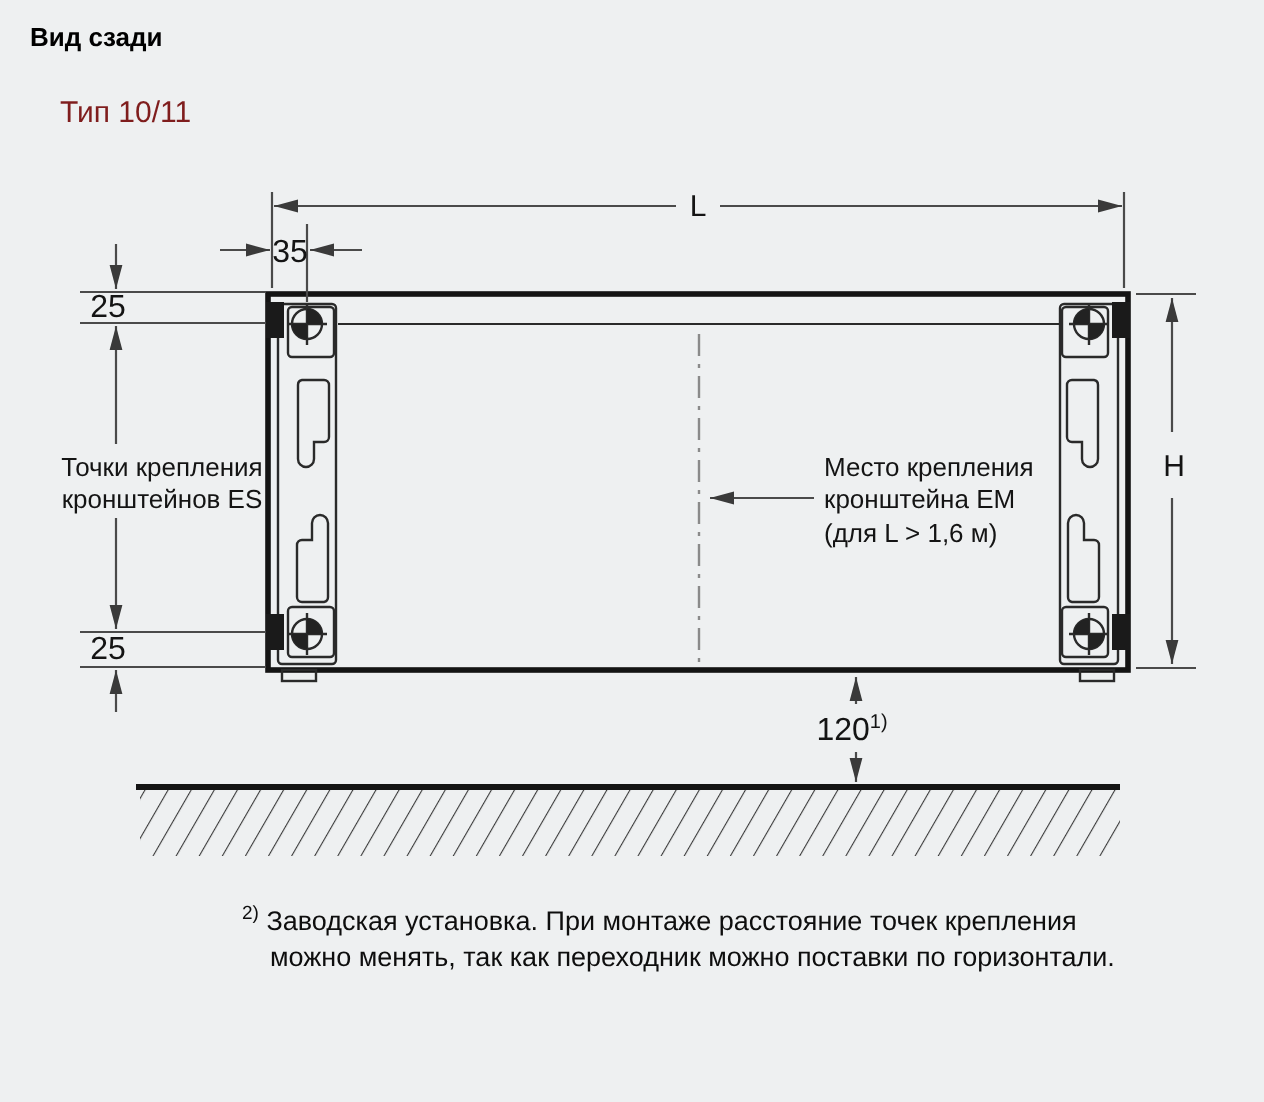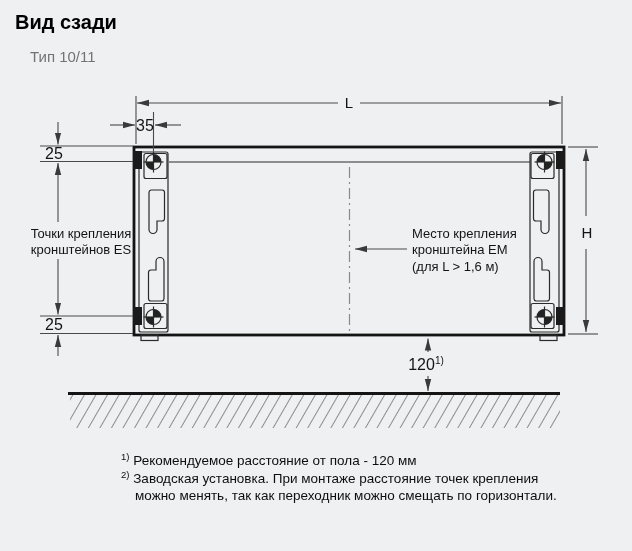--- a/index.html
+++ b/index.html
@@ -7,25 +7,25 @@
     width:632px;height:551px;
     background:#eef0f1;
     font-family:"Liberation Sans","DejaVu Sans",sans-serif;
     color:#111;
     position:relative;
     overflow:hidden;
   }
   .page{position:relative;width:632px;height:551px;}
   .title{
     position:absolute;left:15px;top:11px;
-    font-size:20px;font-weight:bold;color:#000;
+    font-size:13px;font-weight:bold;color:#000;
   }
   .subtitle{
     position:absolute;left:30px;top:48px;
-    font-size:15px;color:#737373;
+    font-size:15px;color:#7f1d1d;
   }
   .drawing{position:absolute;left:0;top:0;}
   svg text{
     font-family:"Liberation Sans","DejaVu Sans",sans-serif;
     fill:#141414;
   }
   .dim-num{font-size:16px;}
   .dim-letter{font-size:15px;}
   .anno{font-size:13px;}
   .footnotes{
@@ -139,17 +139,16 @@
 
     <g>
       <path d="M407,249 L355,249" stroke="#4a4a4a" stroke-width="1.1" marker-end="url(#arr)" fill="none"></path>
       <text class="anno" x="412" y="238">Место крепления</text>
       <text class="anno" x="412" y="254">кронштейна EM</text>
       <text class="anno" x="412" y="271">(для L &gt; 1,6 м)</text>
     </g>
   </svg>
 
   <div class="footnotes">
-    <div class="fn"><sup>1)</sup> <span>Рекомендуемое расстояние от пола - 120 мм</span></div>
-    <div class="fn"><sup>2)</sup> <span>Заводская установка. При монтаже расстояние точек крепления</span><br><span>можно менять, так как переходник можно смещать по горизонтали.</span></div>
+    <div class="fn"><sup>2)</sup> <span>Заводская установка. При монтаже расстояние точек крепления</span><br><span>можно менять, так как переходник можно поставки по горизонтали.</span></div>
   </div>
 
 </div>
 
 </body></html>

